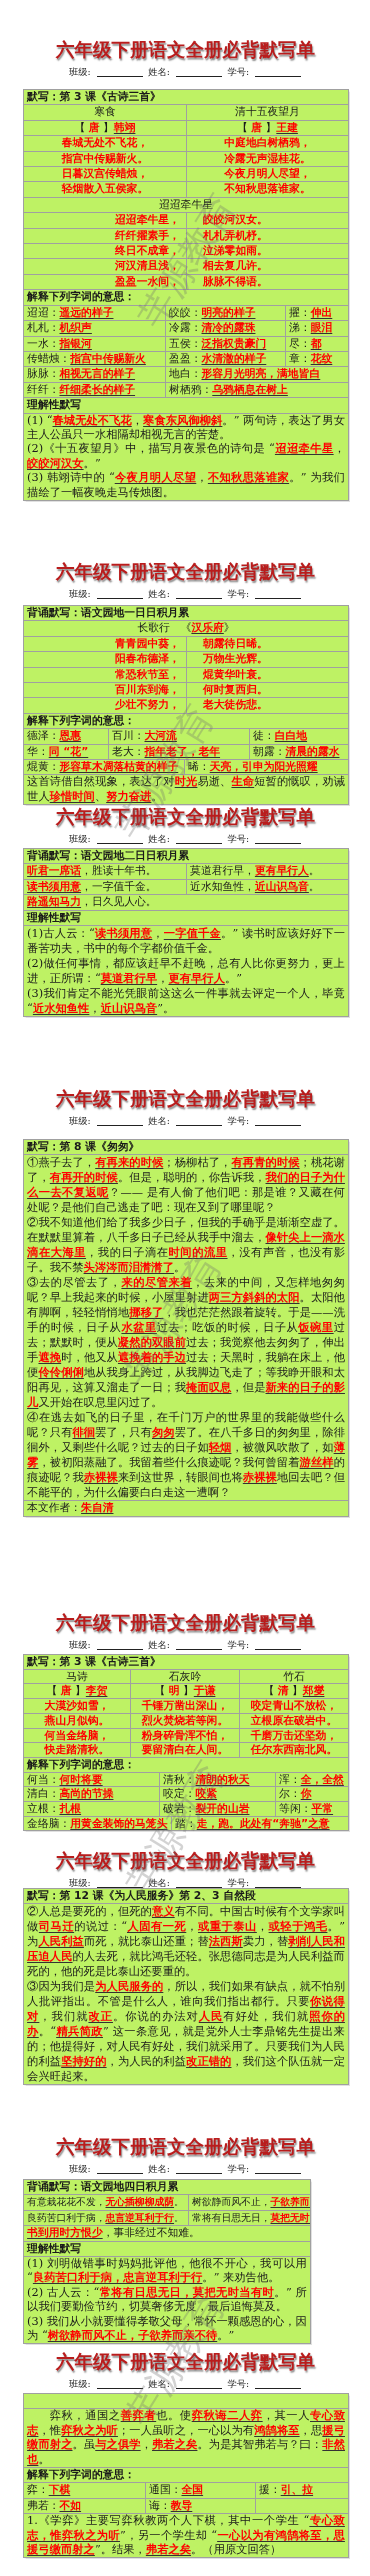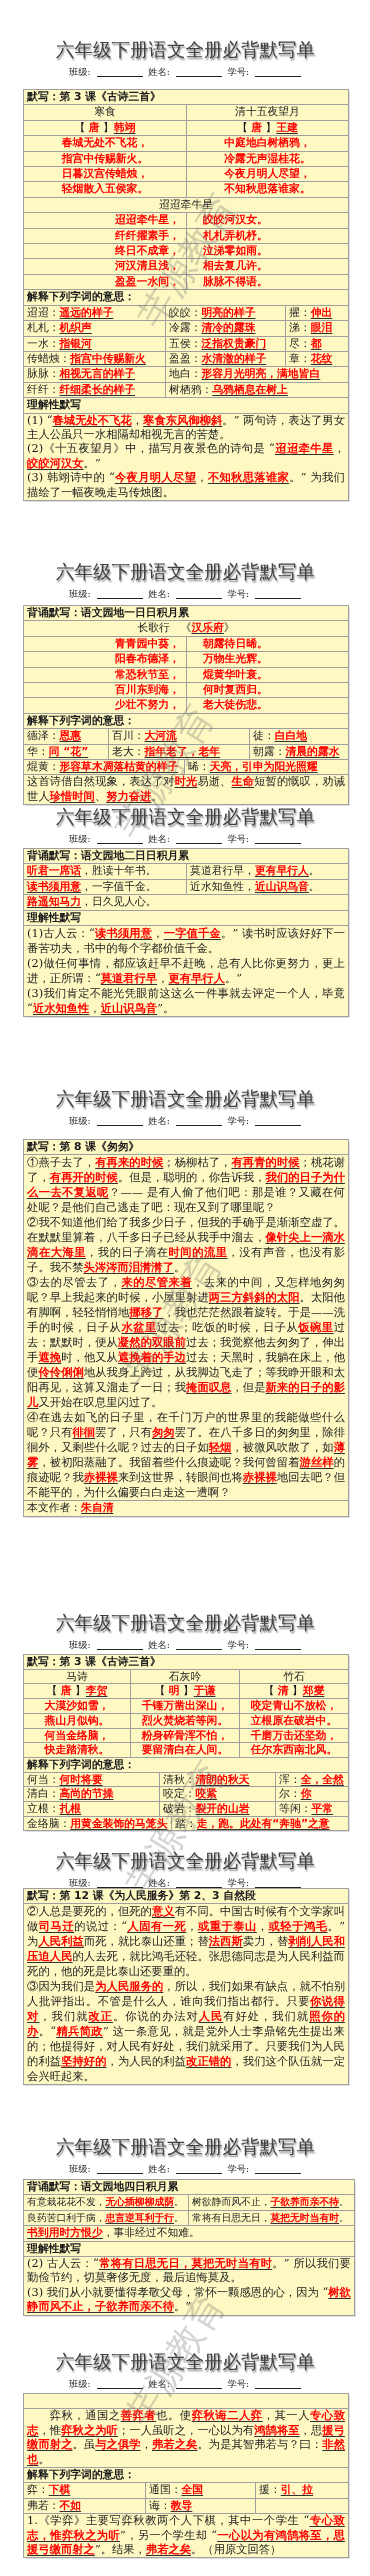--- a/index.html
+++ b/index.html
@@ -1,25 +1,25 @@
 <!DOCTYPE html>
 <html style="--ans: #ff0000; --ul: #333333; --border: #a0a0a0; --text: #1a1a1a;font-size:8.2px"><head>
 <meta charset="utf-8">
 <style>
 *{box-sizing:border-box;margin:0;padding:0}
 :root{--ans:#ff0000;--ul:#333333;--border:#a0a0a0;--text:#1a1a1a}
 html,body{width:371px;height:3148px;background:#ffffff}
 body{position:relative;overflow:hidden;font-family:"DejaVu Serif",serif;color:var(--text)}
 .sheet{position:absolute;left:0;width:371px}
-.doc-title{position:absolute;left:0;top:0;width:371px;height:20.6px;line-height:20.6px;text-align:center;font-family:"DejaVu Sans",sans-serif;font-weight:normal;font-size:18.5px;color:#404040;text-shadow:1px 1.5px 1.5px rgba(0,0,0,.45)}
+.doc-title{position:absolute;left:0;top:0;width:371px;height:20.6px;line-height:20.6px;text-align:center;font-family:"DejaVu Sans",sans-serif;font-weight:bold;font-size:18.5px;color:#b91c1c;text-shadow:1px 1.5px 1.5px rgba(0,0,0,.45)}
 .fields{position:absolute;top:26px;left:69px;height:11.3px;display:flex;align-items:flex-end}
 .flabel{display:inline-block;width:28px;font-size:9.3px;line-height:11.3px}
 .blank{display:inline-block;width:46px;height:10.3px;border-bottom:0.8px solid #222;margin-right:5.2px}
-.tbl{position:absolute;left:23px;width:326px;border:1px solid var(--border);background:#fef9c3;box-shadow:0.5px 0.5px 1px rgba(0,0,0,.12)}
-.tbl.wide{width:332px}
+.tbl{position:absolute;left:23px;width:326px;border:1px solid var(--border);background:#bef264;box-shadow:0.5px 0.5px 1px rgba(0,0,0,.12)}
+.tbl.wide{width:288px}
 .row{display:flex;border-top:0.5px solid var(--border)}
 .row:first-child{border-top:none}
 .cell{flex:1 1 auto;min-width:0;padding:0 3.1px;min-height:14.4px;line-height:14.4px;font-size:10.8px;white-space:nowrap;border-left:0.5px solid var(--border);overflow:hidden}
 .cell:first-child{border-left:none}
 .compact .cell{line-height:13.7px;min-height:13.7px}
 .cell.c{text-align:center}
 .cell.r{text-align:right;padding-right:6.2px}
 .cell.l{padding-left:16px}
 .hd{font-family:"DejaVu Sans",sans-serif;font-weight:bold}
 .red,.ans{color:var(--ans);font-family:"DejaVu Sans",sans-serif;font-weight:bold}
@@ -381,20 +381,21 @@
       <div class="cell tight"><span class="seg">常将有日思无日，</span><span class="ans">莫把无时当有时</span><span class="seg">。</span></div>
     </div>
     <div class="row">
         <div class="cell"><span class="ans">书到用时方恨少</span><span class="seg">，事非经过不知难。</span></div>
       </div>
     <div class="row">
         <div class="cell hd">理解性默写</div>
       </div>
     <div class="row">
         <div class="cell para lh28">
+      <div><span class="seg">(1) 刘明做错事时妈妈批评他，他很不开心，我可以用 “</span><span class="ans">良药苦口利于病，忠言逆耳利于行</span><span class="seg">。” 来劝告他。</span></div>
       <div><span class="seg">(2) 古人云：“</span><span class="ans">常将有日思无日，莫把无时当有时</span><span class="seg">。” 所以我们要勤俭节约，切莫奢侈无度，最后追悔莫及。</span></div>
       <div><span class="seg">(3) 我们从小就要懂得孝敬父母，常怀一颗感恩的心，因为 “</span><span class="ans">树欲静而风不止，子欲养而亲不待</span><span class="seg">。”</span></div>
     </div>
       </div>
   </div>
 </section>
 
 <section class="sheet" style="top:2352px">
   <h1 class="doc-title">六年级下册语文全册必背默写单</h1>
   <div class="fields">

